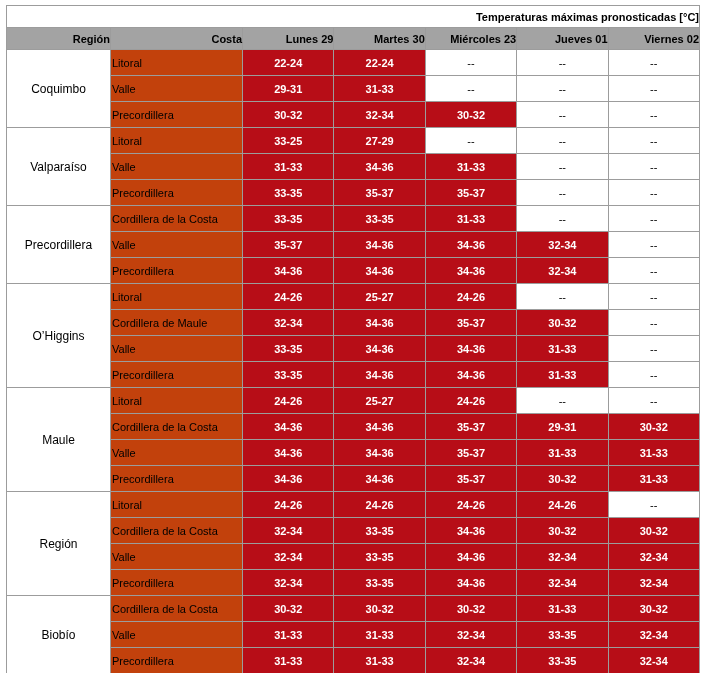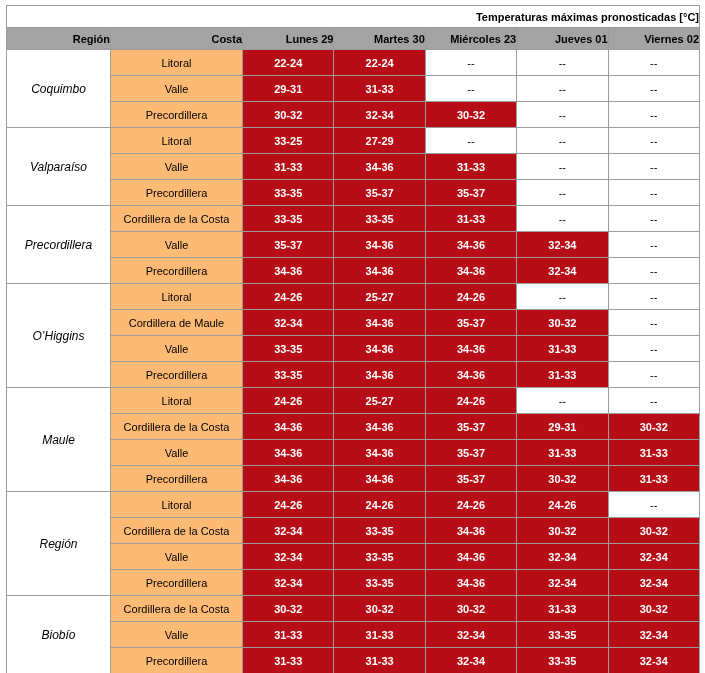--- a/index.html
+++ b/index.html
@@ -51,27 +51,26 @@
     padding: 2px 0;
     border: 1px solid #7f7f7f;
   }
   .region-cell {
     background: #ffffff;
     color: #000000;
     font-size: 12px;
     text-align: center;
     vertical-align: middle;
     border: 1px solid #7f7f7f;
-    font-style: italic;
   }
   .zone-cell {
-    background: #fdba74;
+    background: #c2410c;
     color: #000000;
     font-size: 11px;
-    text-align: center;
+    text-align: left;
     vertical-align: middle;
     height: 26px;
     border: 1px solid #9c9c9c;
   }
   .val-cell {
     font-size: 11px;
     text-align: center;
     vertical-align: middle;
     height: 26px;
     border: 1px solid #9c9c9c;

